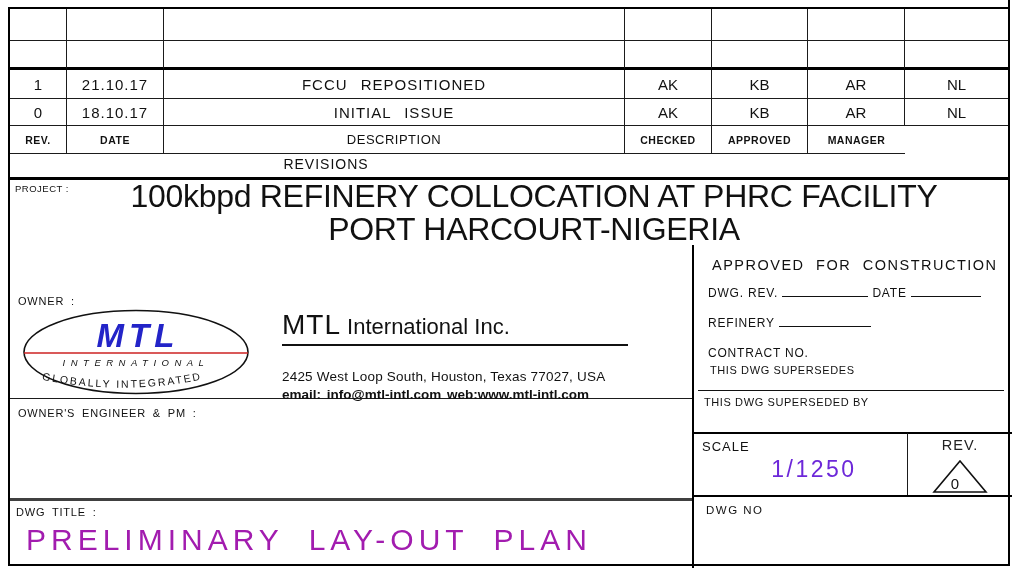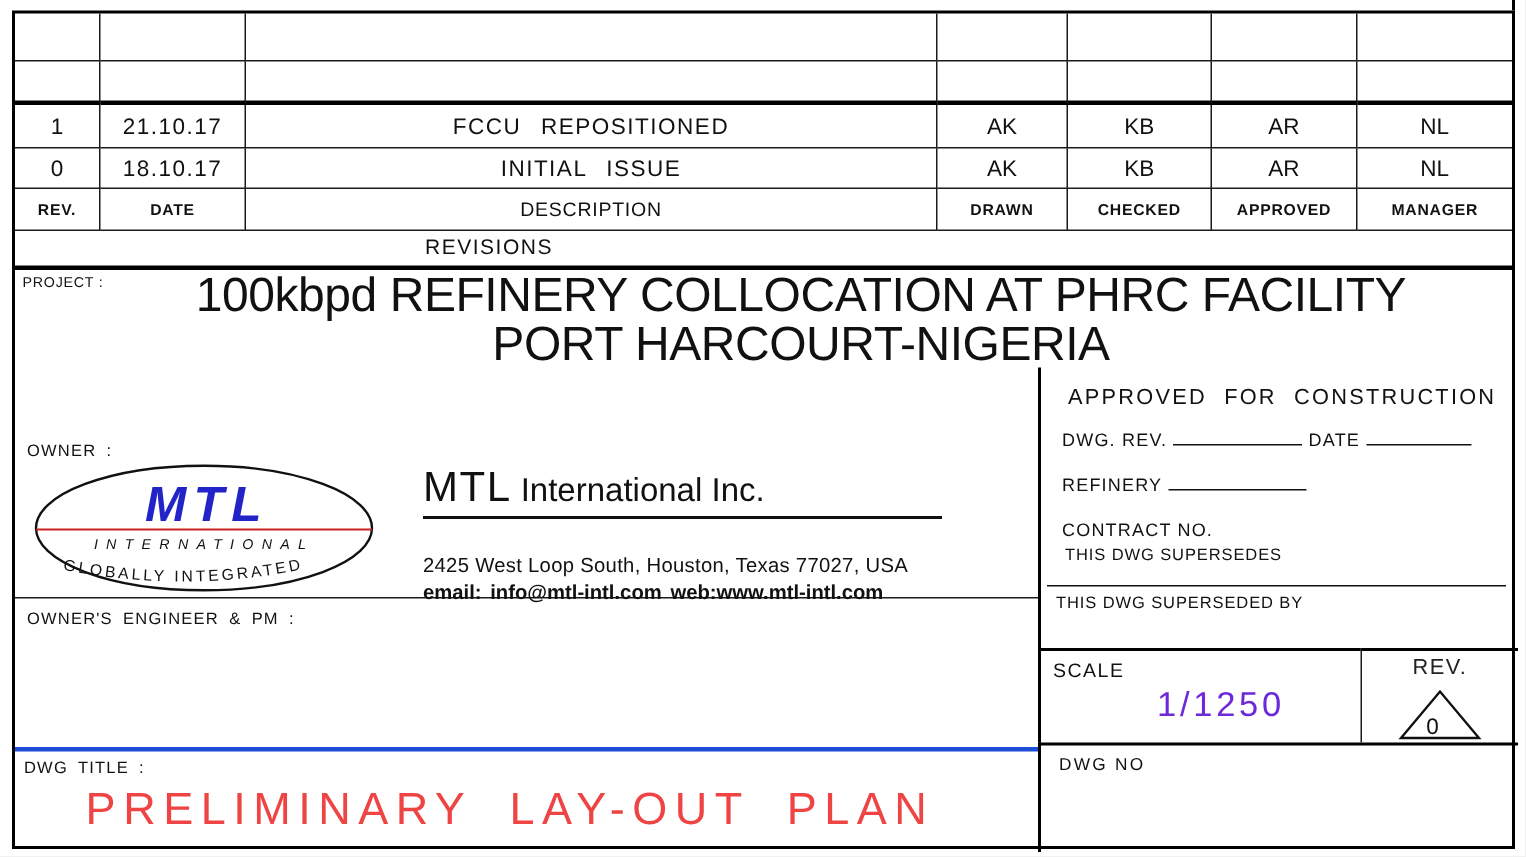--- a/index.html
+++ b/index.html
@@ -43,24 +43,24 @@
   .co-head{border-bottom:2px solid #111;padding-bottom:3px;width:346px;white-space:nowrap;}
   .co-head .big{font-size:28px;letter-spacing:1px;}
   .co-head .rest{font-size:22px;}
   .co-addr{margin-top:23px;font-size:13.5px;letter-spacing:0.2px;}
   .co-mail{margin-top:3px;font-size:13.5px;font-weight:bold;word-spacing:2px;}
 
   .eng-left{position:absolute;left:0;top:390px;width:682px;height:99px;box-sizing:border-box;}
   .eng-left .elabel{position:absolute;left:8px;top:8px;}
 
   .title-left{position:absolute;left:0;top:489px;width:682px;height:70px;
-              border-top:3px solid #1d4ed8;box-sizing:border-box;}
+              border-top:3px solid #404040;box-sizing:border-box;}
   .title-left .tlabel{position:absolute;left:6px;top:5px;}
-  .title-left .tvalue{position:absolute;left:0;top:22px;width:660px;text-align:center;
-                      font-size:30px;letter-spacing:5px;word-spacing:12px;color:#ef4444;white-space:nowrap;}
+  .title-left .tvalue{position:absolute;left:16px;top:22px;width:660px;
+                      font-size:30px;letter-spacing:5px;word-spacing:12px;color:#a21caf;white-space:nowrap;}
 
   .approval{position:absolute;left:682px;top:236px;width:320px;height:187px;
             border-left:2px solid #000;box-sizing:border-box;padding-left:28px;}
   .approval .atitle{position:absolute;left:18px;top:12px;font-size:14.5px;letter-spacing:1.5px;word-spacing:6px;}
   .aline{position:absolute;font-size:12px;letter-spacing:0.8px;white-space:nowrap;}
   .blank{display:inline-block;border-bottom:1.5px solid #111;height:11px;vertical-align:baseline;}
   .approval .rule{position:absolute;left:4px;top:145px;width:306px;border-top:1.5px solid #111;}
   .small-ln{font-size:11px;letter-spacing:0.6px;}
 
   .scale-cell{position:absolute;left:682px;top:423px;width:215px;height:63px;
@@ -118,21 +118,20 @@
       <div class="rt-cell date">18.10.17</div>
       <div class="rt-cell desc">INITIAL ISSUE</div>
       <div class="rt-cell">AK</div>
       <div class="rt-cell">KB</div>
       <div class="rt-cell">AR</div>
       <div class="rt-cell lastcol">NL</div>
 
       <div class="rt-cell hdr">REV.</div>
       <div class="rt-cell hdr">DATE</div>
       <div class="rt-cell hdr-desc">DESCRIPTION</div>
-      <div class="rt-cell hdr">DRAWN</div>
       <div class="rt-cell hdr">CHECKED</div>
       <div class="rt-cell hdr">APPROVED</div>
       <div class="rt-cell hdr lastcol">MANAGER</div>
     </div>
 
     <div class="revisions-bar">
       <div class="cap">REVISIONS</div>
     </div>
 
     <div class="project">

